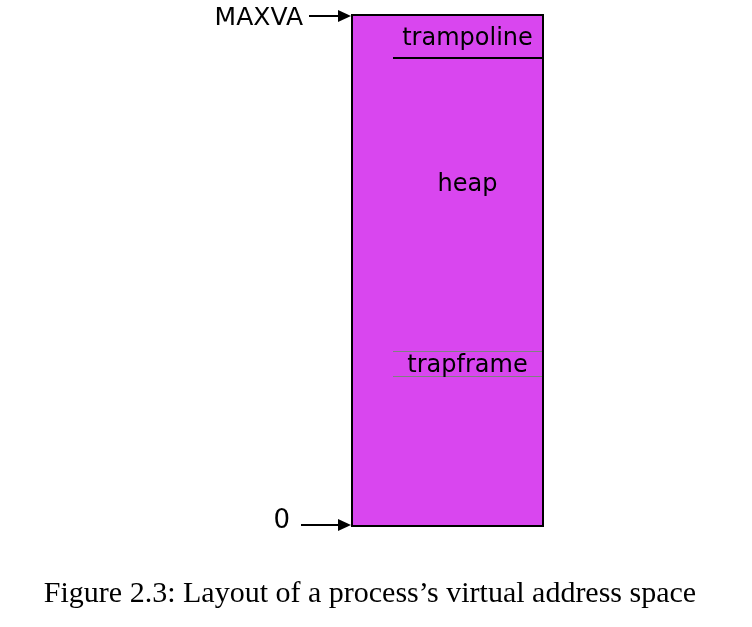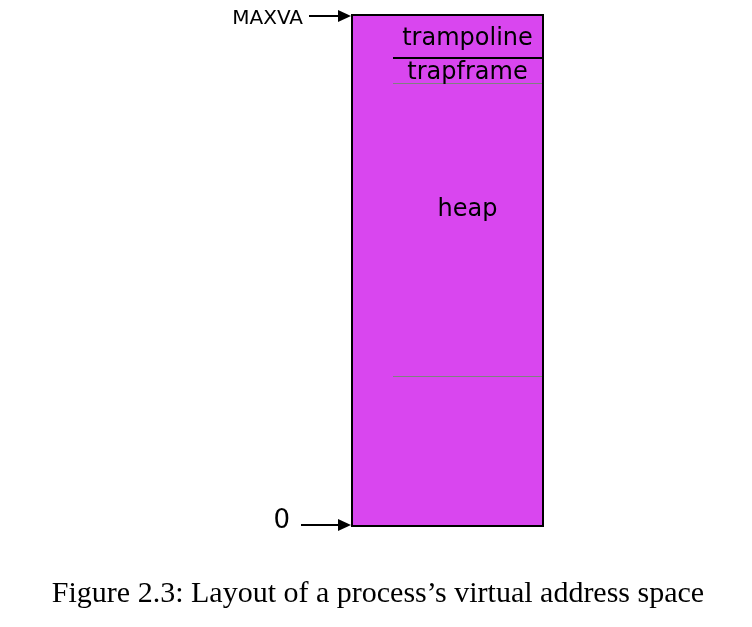--- a/index.html
+++ b/index.html
@@ -49,21 +49,21 @@
   .seg-user-text .seg-label {
     white-space: pre-line;
     text-align: center;
     line-height: 31px;
   }
 
   
   .ptr-label {
     position: absolute;
     text-align: right;
-    font-size: 20px;
+    font-size: 25px;
     color: #000000;
   }
   .maxva-label {
     left: 0;
     top: 1px;
     width: 303px;
     line-height: 32px;
   }
   .zero-label {
     left: 240px;
@@ -88,21 +88,21 @@
     border-top: 6px solid transparent;
     border-bottom: 6px solid transparent;
     border-left: 13px solid #000000;
   }
   .maxva-arrow-head { left: 338px; top: 10px; }
   .zero-arrow-head  { left: 338px; top: 519px; }
 
   
   .caption {
     position: absolute;
-    left: 12px;
+    left: 4px;
     top: 573px;
     width: 732px;
     text-align: center;
     font-family: "Liberation Serif", serif;
     font-size: 30px;
     line-height: 38px;
     color: #000000;
     white-space: nowrap;
   }
 </style>
@@ -112,25 +112,25 @@
 <div class="page">
 
   <div class="ptr-label maxva-label">MAXVA</div>
   <div class="arrow-line maxva-arrow-line"></div>
   <div class="arrow-head maxva-arrow-head"></div>
 
   <div class="mem-box">
     <div class="seg seg-trampoline">
       <span class="seg-label">trampoline</span>
     </div>
+    <div class="seg seg-heap">
+      <span class="seg-label">heap</span>
+    </div>
     <div class="seg seg-trapframe">
       <span class="seg-label">trapframe</span>
-    </div>
-    <div class="seg seg-heap">
-      <span class="seg-label">heap</span>
     </div>
   </div>
 
   <div class="ptr-label zero-label">0</div>
   <div class="arrow-line zero-arrow-line"></div>
   <div class="arrow-head zero-arrow-head"></div>
 
   <div class="caption">Figure 2.3: Layout of a process’s virtual address space</div>
 
 </div>

